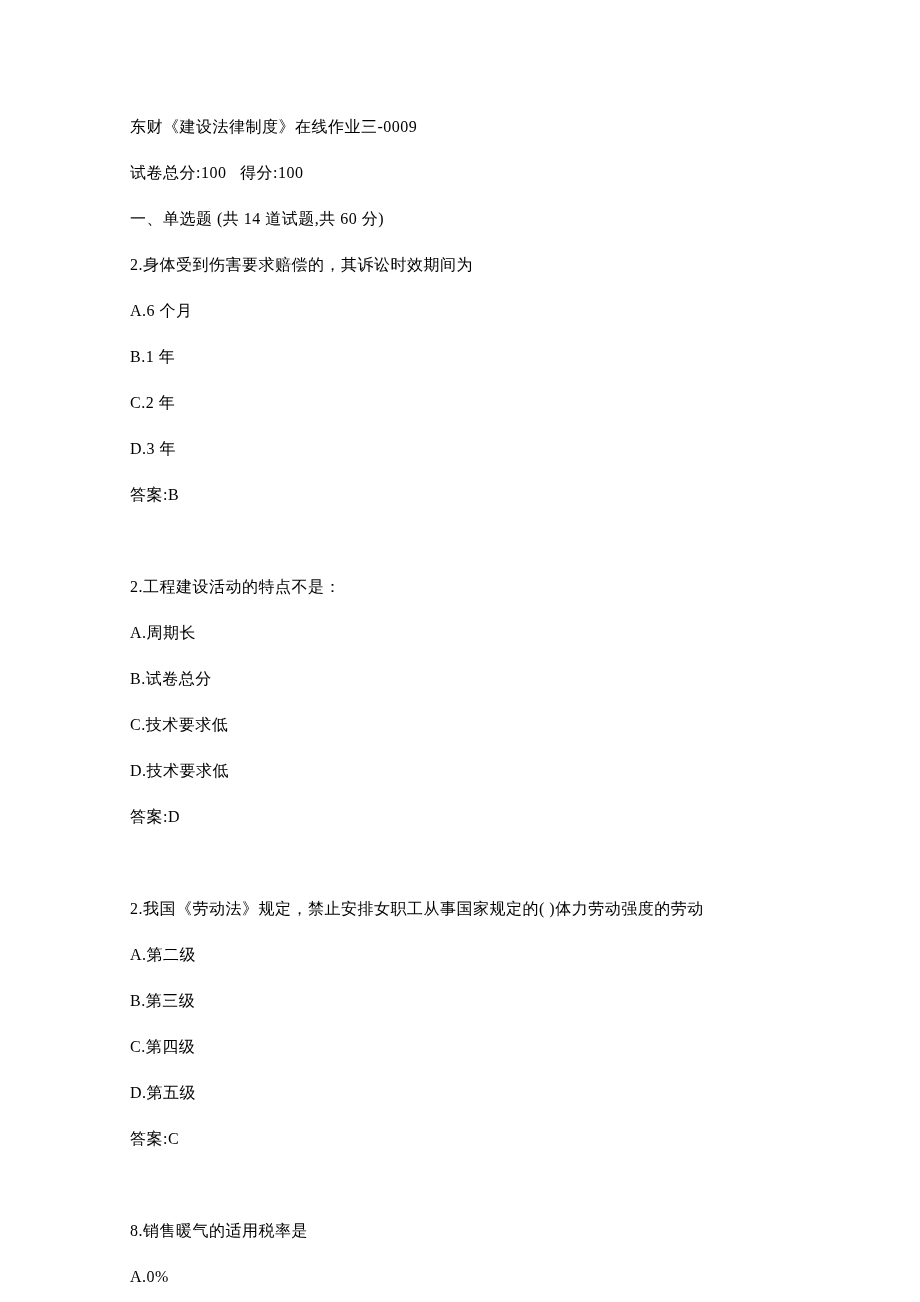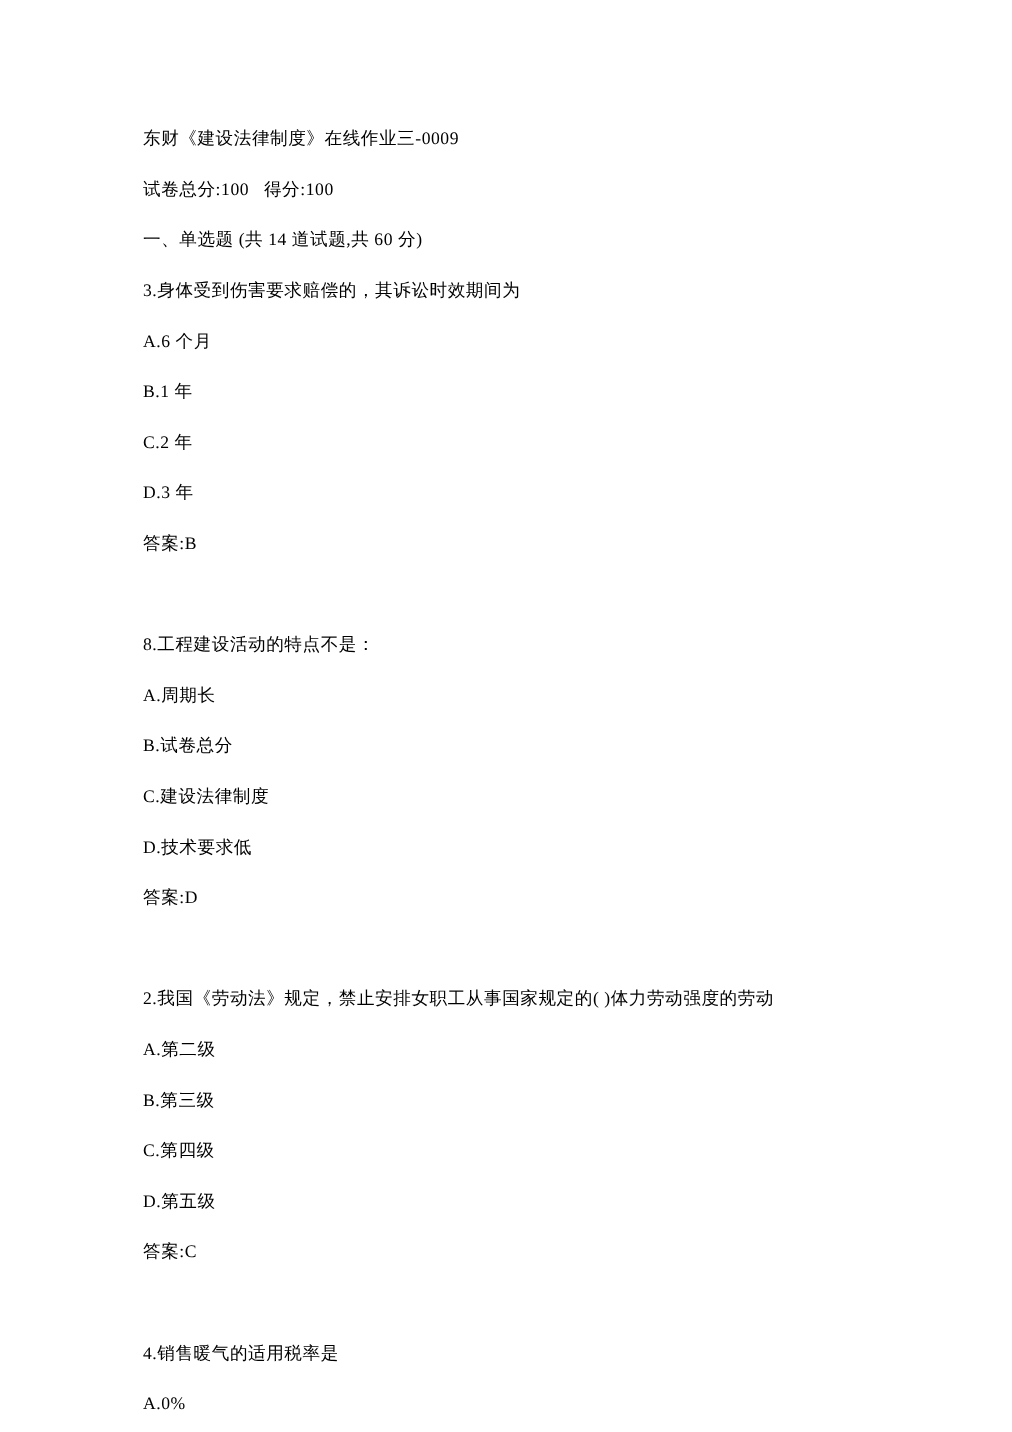--- a/index.html
+++ b/index.html
@@ -25,41 +25,41 @@
       height: 46px;
     }
   </style>
 </head>
 <body>
 
 <div class="line">东财《建设法律制度》在线作业三-0009</div>
 <div class="line">试卷总分:100&nbsp;&nbsp;&nbsp;得分:100</div>
 <div class="line">一、单选题 (共 14 道试题,共 60 分)</div>
 
-<div class="line">3.身体受到伤害要求赔偿的，其诉讼时效期间为</div>
+<div class="line">2.身体受到伤害要求赔偿的，其诉讼时效期间为</div>
 <div class="line">A.6 个月</div>
 <div class="line">B.1 年</div>
 <div class="line">C.2 年</div>
 <div class="line">D.3 年</div>
 <div class="line">答案:B</div>
 
 <div class="gap"></div>
 
-<div class="line">8.工程建设活动的特点不是：</div>
+<div class="line">2.工程建设活动的特点不是：</div>
 <div class="line">A.周期长</div>
 <div class="line">B.试卷总分</div>
-<div class="line">C.建设法律制度</div>
+<div class="line">C.技术要求低</div>
 <div class="line">D.技术要求低</div>
 <div class="line">答案:D</div>
 
 <div class="gap"></div>
 
 <div class="line">2.我国《劳动法》规定，禁止安排女职工从事国家规定的( )体力劳动强度的劳动</div>
 <div class="line">A.第二级</div>
 <div class="line">B.第三级</div>
 <div class="line">C.第四级</div>
 <div class="line">D.第五级</div>
 <div class="line">答案:C</div>
 
 <div class="gap"></div>
 
-<div class="line">4.销售暖气的适用税率是</div>
+<div class="line">8.销售暖气的适用税率是</div>
 <div class="line">A.0%</div>
 
 </body></html>

